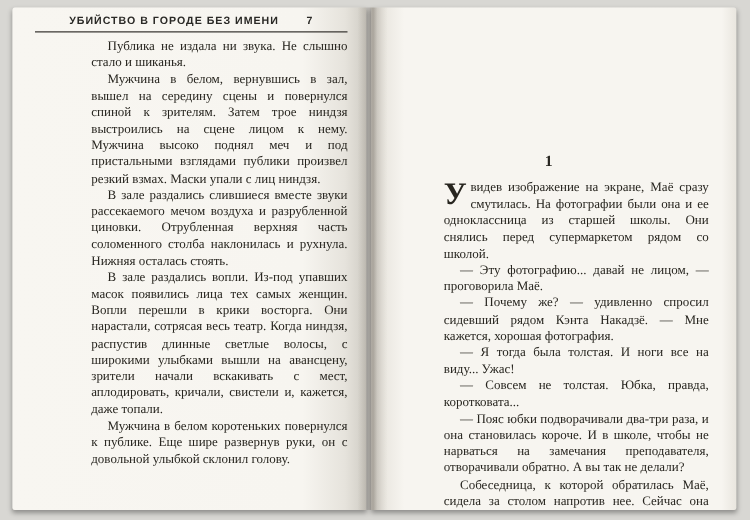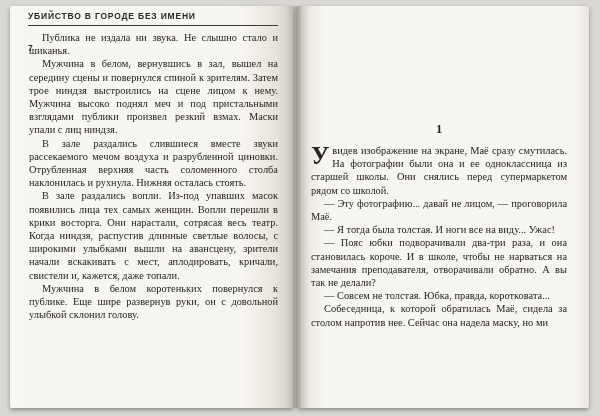--- a/index.html
+++ b/index.html
@@ -29,31 +29,32 @@
   .spine{
     position:absolute;left:286px;top:6px;bottom:8px;width:24px;
     background:linear-gradient(to right,rgba(0,0,0,0) 0%,rgba(60,50,40,0.18) 40%,rgba(60,50,40,0.30) 52%,rgba(60,50,40,0.12) 66%,rgba(0,0,0,0) 100%);
     pointer-events:none;
   }
   .running-head{
     position:absolute;top:5px;left:18px;right:15px;
     display:flex;justify-content:center;align-items:baseline;gap:22px;
     font-family:"Liberation Sans","DejaVu Sans",sans-serif;
     font-weight:bold;font-size:8.5px;letter-spacing:0.8px;
-    color:#2a2926;white-space:nowrap;flex-direction:column;
+    color:#2a2926;white-space:nowrap;
   }
   .rule{
     position:absolute;top:19px;left:18px;right:15px;
     border-top:1.2px solid #3b3935;
   }
   .text-block{
     position:absolute;
     font-size:10.4px;line-height:13.2px;
     color:#27251f;
     text-align:justify;
+    margin-left:44px;
   }
   .text-block p{margin:0;text-indent:13px;}
   #left-text{top:25px;left:19px;right:15px;}
   .chapter-num{
     position:absolute;top:116px;left:14px;right:22px;
     text-align:center;font-weight:bold;font-size:12.5px;color:#27251f;
   }
   #right-text{top:138px;left:14px;right:22px;}
   #right-text p.dropcap-para{text-indent:0;}
   .dropcap{
@@ -82,22 +83,23 @@
         <p>В зале раздались вопли. Из-под упавших масок появились лица тех самых женщин. Вопли перешли в крики восторга. Они нарастали, сотрясая весь театр. Когда ниндзя, распустив длинные светлые волосы, с широкими улыбками вышли на авансцену, зрители начали вскакивать с мест, аплодировать, кричали, свистели и, кажется, даже топали.</p>
         <p>Мужчина в белом коротеньких повернулся к публике. Еще шире развернув руки, он с довольной улыбкой склонил голову.</p>
       </div>
   </div>
 
   <div class="page page-right">
     <div class="chapter-num">1</div>
     <div class="text-block" id="right-text">
         <p class="dropcap-para"><span class="dropcap">У</span>видев изображение на экране, Маё сразу смутилась. На фотографии были она и ее одноклассница из старшей школы. Они снялись перед супермаркетом рядом со школой.</p>
         <p>— Эту фотографию... давай не лицом, — проговорила Маё.</p>
+        <p>— Почему же? — удивленно спросил сидевший рядом Кэнта Накадзё. — Мне кажется, хорошая фотография.</p>
         <p>— Я тогда была толстая. И ноги все на виду... Ужас!</p>
+        <p>— Совсем не толстая. Юбка, правда, коротковата...</p>
         <p>— Пояс юбки подворачивали два-три раза, и она становилась короче. И в школе, чтобы не нарваться на замечания преподавателя, отворачивали обратно. А вы так не делали?</p>
-        <p>— Совсем не толстая. Юбка, правда, коротковата...</p>
         <p>Собеседница, к которой обратилась Маё, сидела за столом напротив нее. Сейчас она надела маску, но ми</p>
       </div>
   </div>
 
   <div class="spine"></div>
 
 </div>
 
 </body></html>

